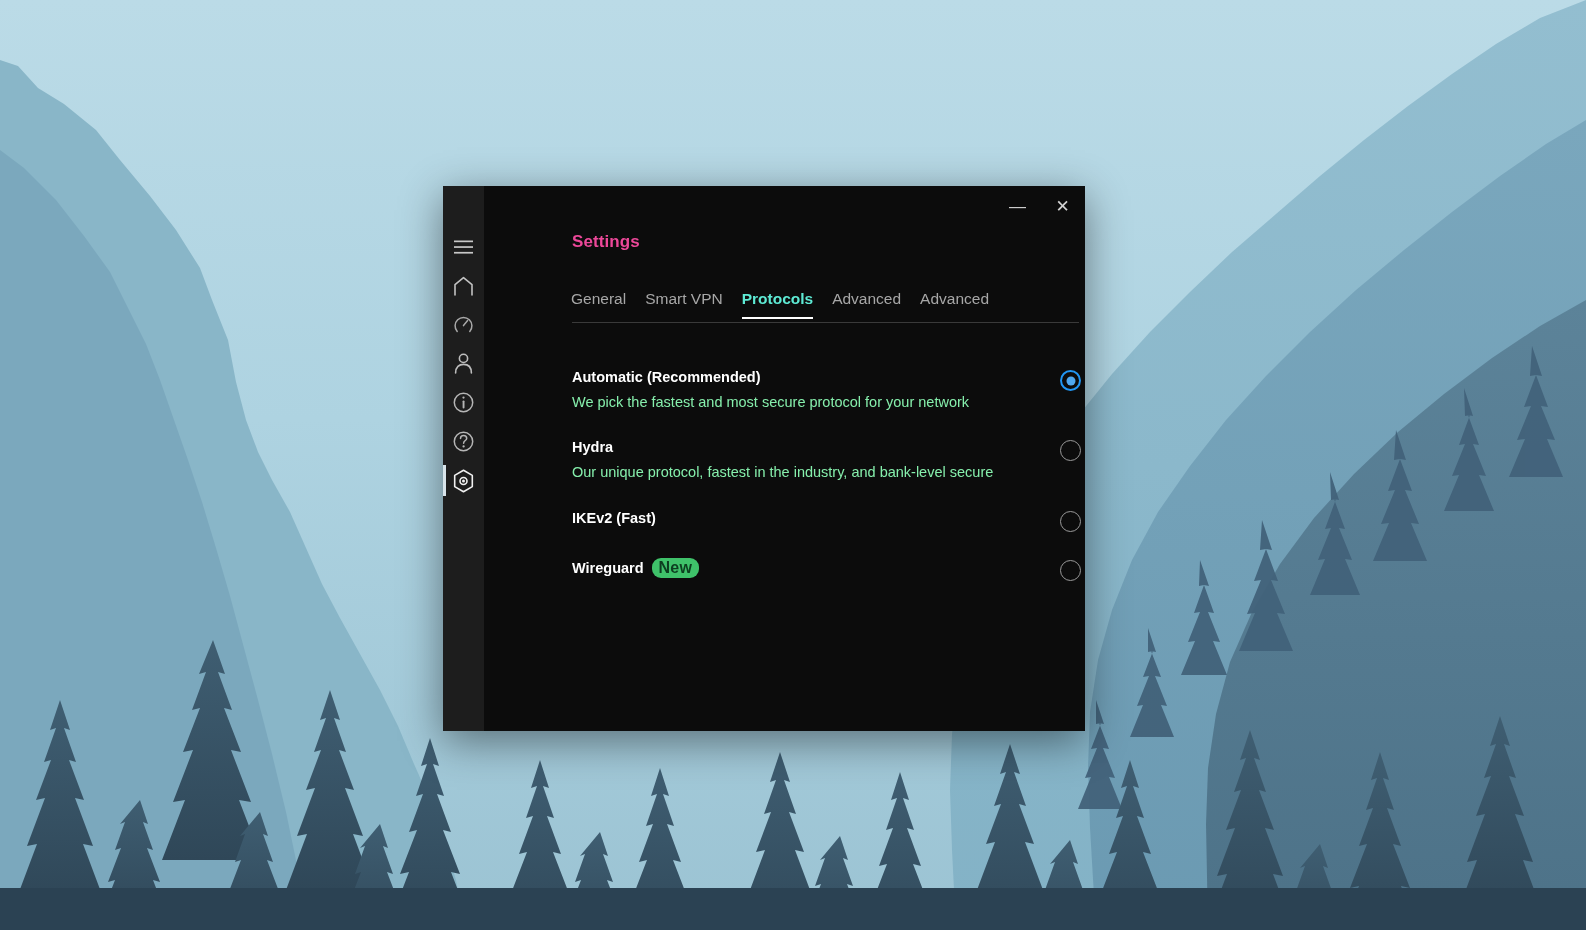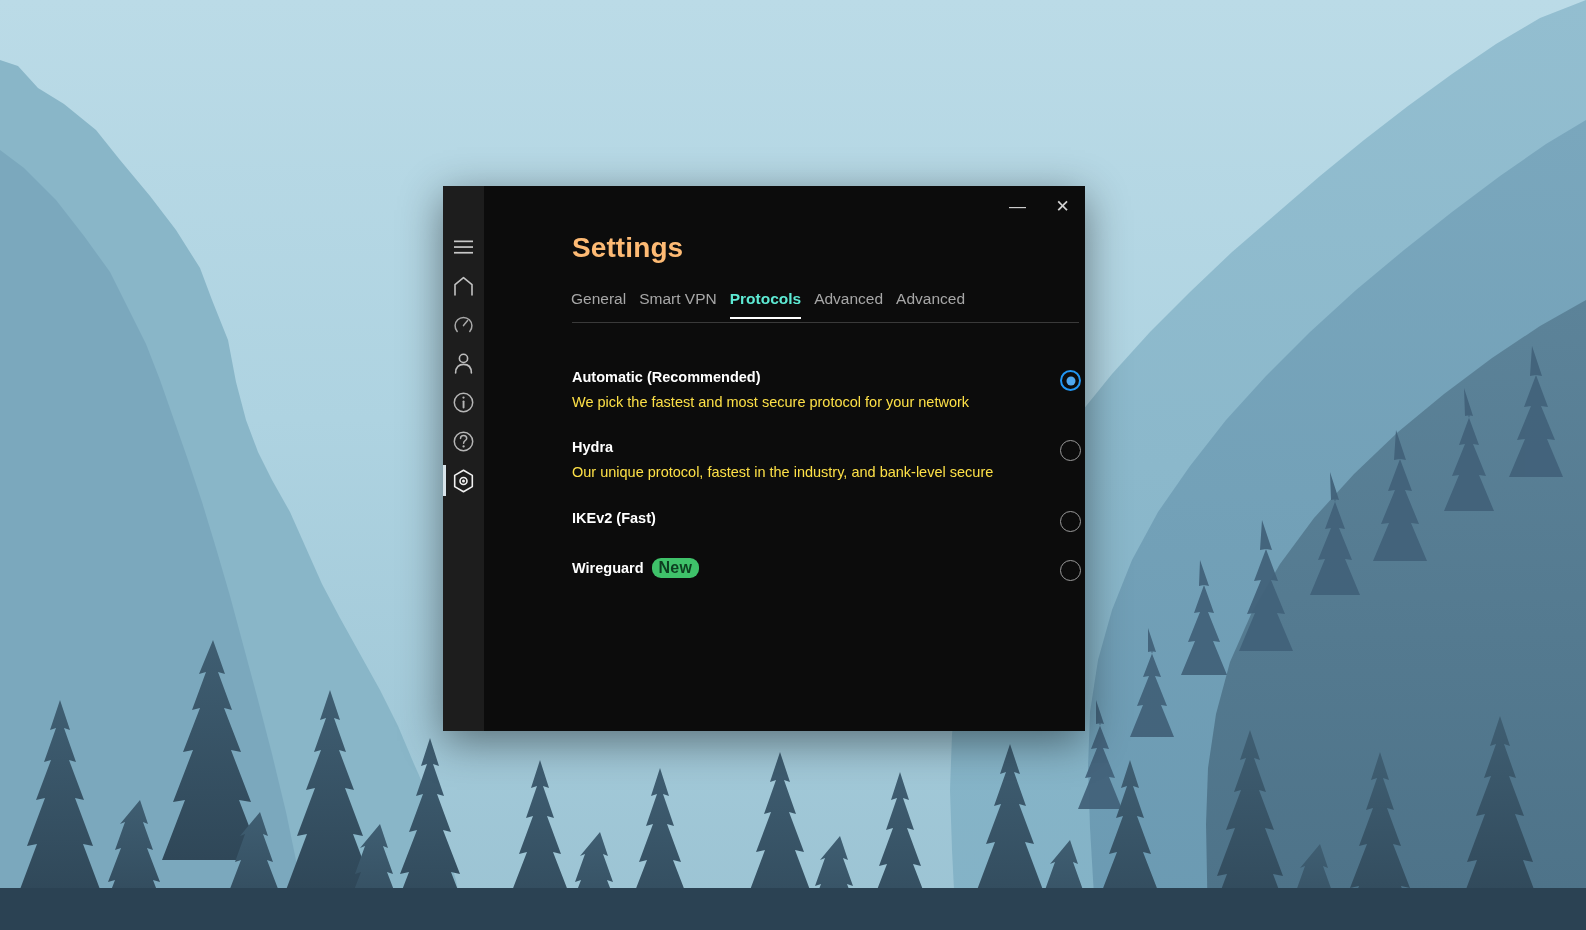--- a/index.html
+++ b/index.html
@@ -86,33 +86,33 @@
     cursor: pointer;
     color: #d2d2d2;
     font-size: 17px;
     line-height: 1;
   }
 
   #page-title {
     position: absolute;
     left: 88px;
     top: 46px;
-    font-size: 28px;
+    font-size: 17px;
     font-weight: bold;
-    color: #fdba74;
+    color: #ec4899;
     letter-spacing: 0.1px;
   }
 
   #tabs {
     position: absolute;
     left: 87px;
     top: 104px;
     display: flex;
     align-items: flex-end;
-    gap: 13px;
+    gap: 19px;
   }
   .tab {
     font-size: 15.5px;
     color: #a7a7a7;
     padding-bottom: 11px;
     cursor: pointer;
     position: relative;
     white-space: nowrap;
   }
   .tab.active {
@@ -153,21 +153,21 @@
     font-size: 14.5px;
     font-weight: bold;
     color: #ffffff;
     display: flex;
     align-items: center;
     gap: 8px;
     line-height: 1.3;
   }
   .protocol-desc {
     font-size: 14.5px;
-    color: #fde047;
+    color: #86efac;
     margin-top: 6px;
     line-height: 1.35;
   }
   .badge-new {
     background: #3fc26a;
     color: #0d3f20;
     font-size: 16px;
     font-weight: bold;
     padding: 2px 7px 2.5px 7px;
     border-radius: 9px;

